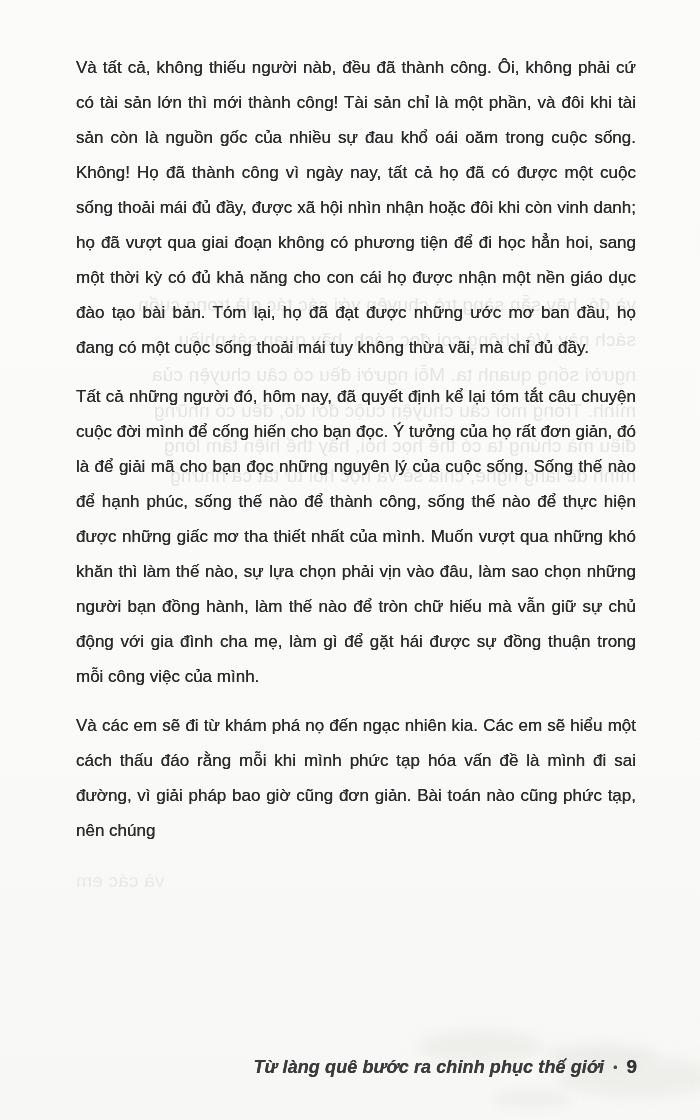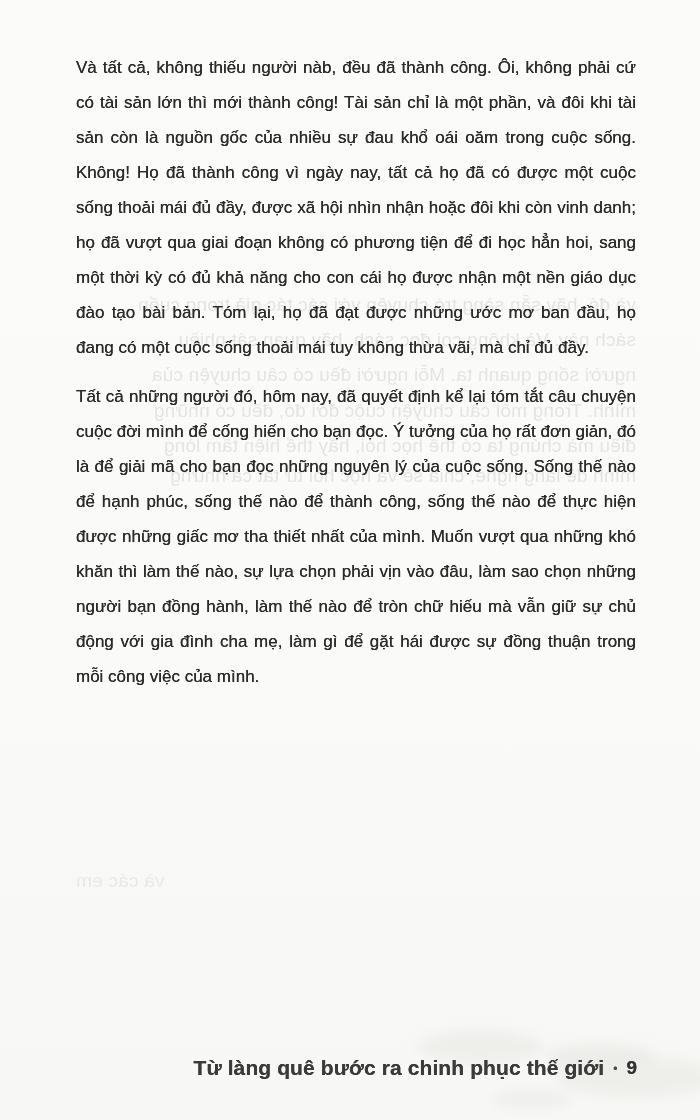--- a/index.html
+++ b/index.html
@@ -76,22 +76,23 @@
     position: absolute;
     top: 1056px;
     right: 63px;
     display: flex;
     align-items: center;
     gap: 9px;
     color: #3b3b3b;
     text-shadow: 0 0 0.4px currentColor;
   }
   .running-title {
+    font-style: italic;
     font-weight: 600;
-    font-size: 21px;
+    font-size: 18px;
     letter-spacing: 0.1px;
   }
   .bullet {
     font-size: 12px;
     color: #4a4a4a;
     transform: translateY(1px);
   }
   .page-num {
     font-size: 19px;
     font-weight: 700;
@@ -114,20 +115,21 @@
   </div>
 
   <div class="blob b1"></div>
   <div class="blob b2"></div>
   <div class="blob b3"></div>
   <div class="blob b4"></div>
 
   <div class="content">
     <p>Và tất cả, không thiếu người nàb, đều đã thành công. Ôi, không phải cứ có tài sản lớn thì mới thành công! Tài sản chỉ là một phần, và đôi khi tài sản còn là nguồn gốc của nhiều sự đau khổ oái oăm trong cuộc sống. Không! Họ đã thành công vì ngày nay, tất cả họ đã có được một cuộc sống thoải mái đủ đầy, được xã hội nhìn nhận hoặc đôi khi còn vinh danh; họ đã vượt qua giai đoạn không có phương tiện để đi học hẳn hoi, sang một thời kỳ có đủ khả năng cho con cái họ được nhận một nền giáo dục đào tạo bài bản. Tóm lại, họ đã đạt được những ước mơ ban đầu, họ đang có một cuộc sống thoải mái tuy không thừa vãi, mà chỉ đủ đầy.</p>
     <p>Tất cả những người đó, hôm nay, đã quyết định kể lại tóm tắt câu chuyện cuộc đời mình để cống hiến cho bạn đọc. Ý tưởng của họ rất đơn giản, đó là để giải mã cho bạn đọc những nguyên lý của cuộc sống. Sống thế nào để hạnh phúc, sống thế nào để thành công, sống thế nào để thực hiện được những giấc mơ tha thiết nhất của mình. Muốn vượt qua những khó khăn thì làm thế nào, sự lựa chọn phải vịn vào đâu, làm sao chọn những người bạn đồng hành, làm thế nào để tròn chữ hiếu mà vẫn giữ sự chủ động với gia đình cha mẹ, làm gì để gặt hái được sự đồng thuận trong mỗi công việc của mình.</p>
+    <p>Và các em sẽ đi từ khám phá nọ đến ngạc nhiên kia. Các em sẽ hiểu một cách thấu đáo rằng mỗi khi mình phức tạp hóa vấn đề là mình đi sai đường, vì giải pháp bao giờ cũng đơn giản. Bài toán nào cũng phức tạp, nên chúng</p>
   </div>
 
   <div class="footer">
     <span class="running-title">Từ làng quê bước ra chinh phục thế giới</span>
     <span class="bullet">•</span>
     <span class="page-num">9</span>
   </div>
 
 </div>
 

